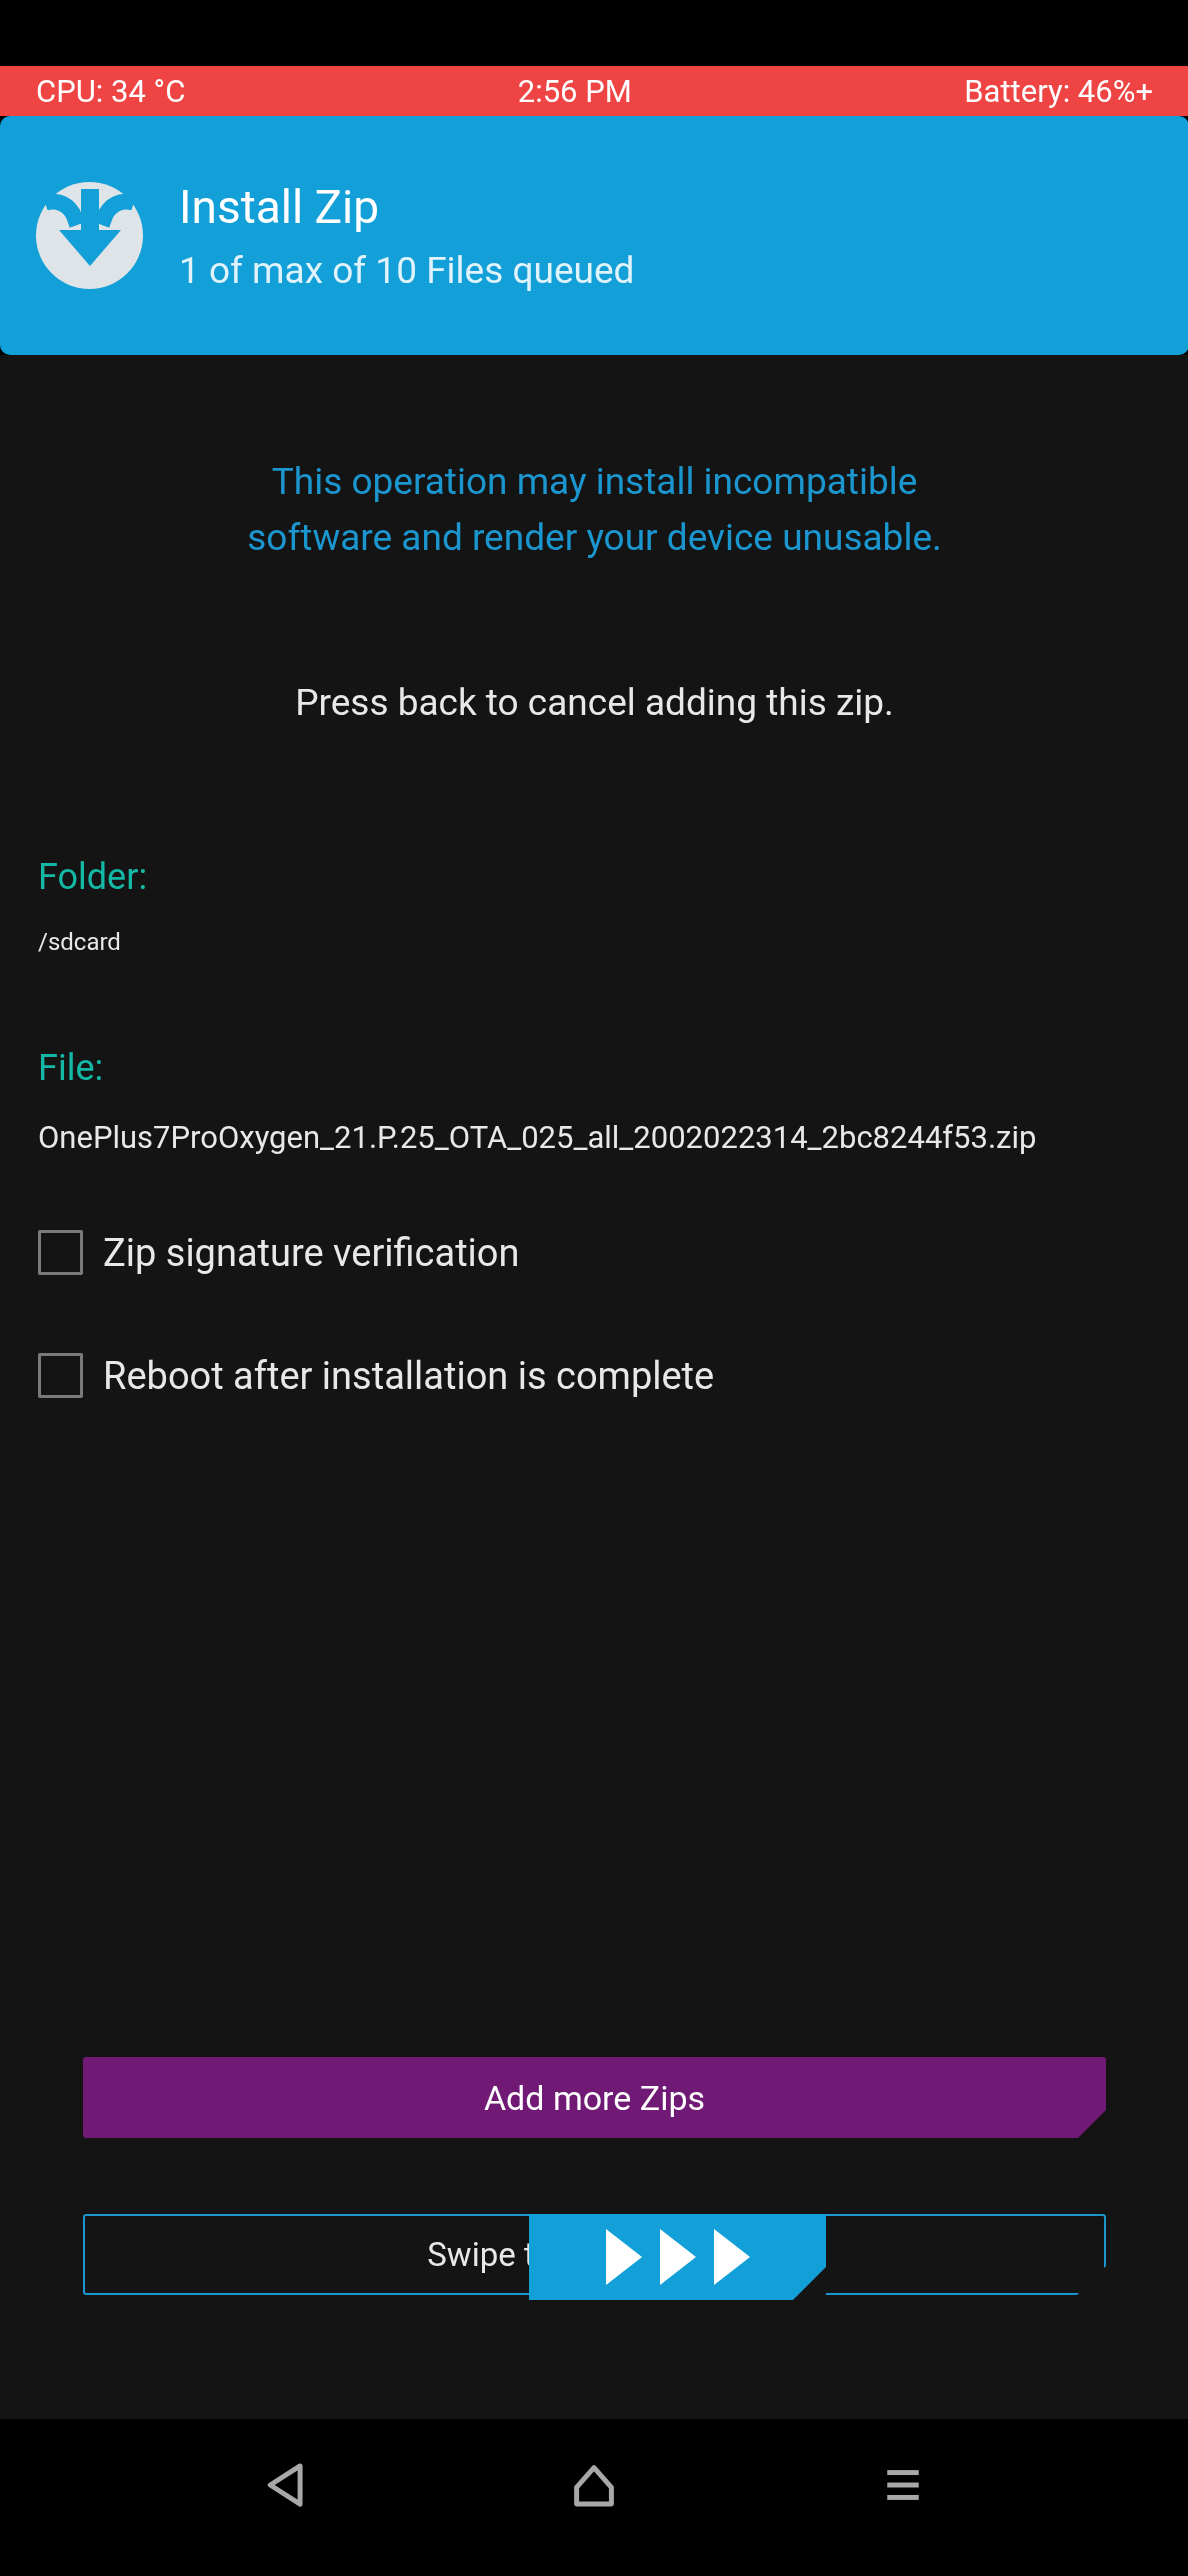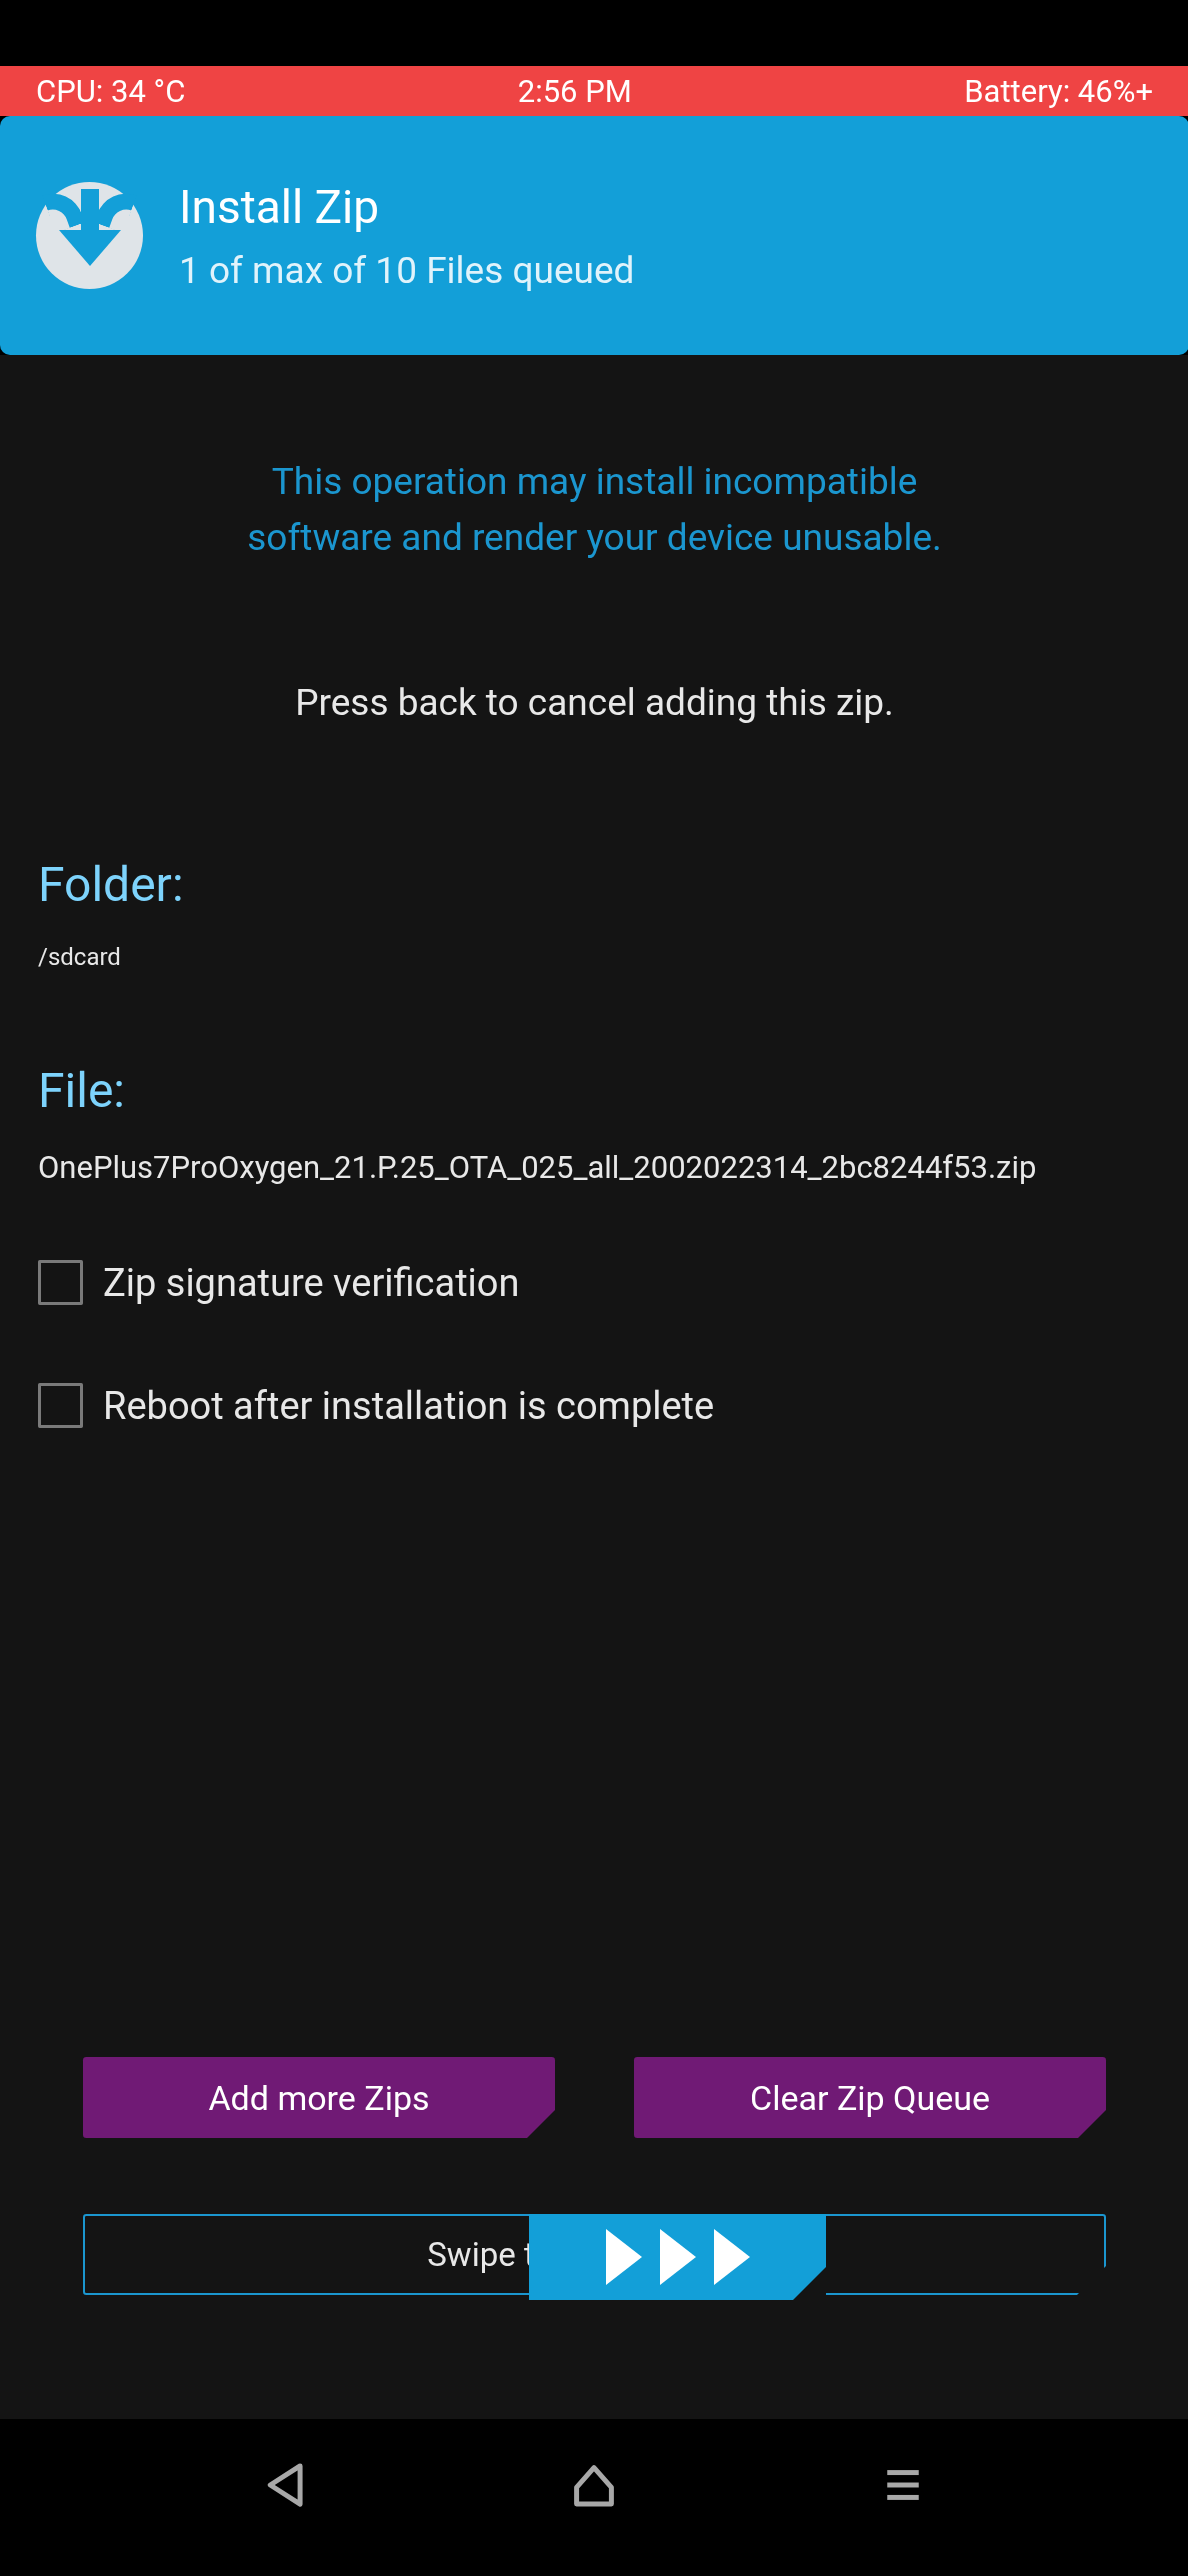--- a/index.html
+++ b/index.html
@@ -46,21 +46,21 @@
   .header-text .title { color: #fff; font-size: 46px; font-weight: 400; margin-bottom: 15px; }
   .header-text .subtitle { color: #e0f3fb; font-size: 37px; font-weight: 400; }
 
   
   .content { background: #141414; padding: 0 38px; height: 2064px; position: relative; }
   .warning { color: #1b96cf; font-size: 37px; text-align: center; line-height: 1.5; padding-top: 99px; }
   .warning-line { display: block; }
   .instruction { color: #e8e8e8; font-size: 37px; text-align: center; padding-top: 116px; }
 
   .kv-block { padding-top: 132px; }
-  .kv-label { color: #7dd3fc; font-size: 48px; margin-bottom: 30px; }
+  .kv-label { color: #14b8a6; font-size: 36px; margin-bottom: 30px; }
   .kv-value { color: #e8e8e8; font-size: 24px; word-break: break-all; margin-bottom: 91px; }
   .kv-value.filename { font-size: 31px; margin-bottom: 74px; }
 
   
   .check-row { display: flex; align-items: center; gap: 20px; margin-bottom: 78px; }
   .checkbox-box {
     width: 45px; height: 45px; border: 3.3px solid #7a7a7a; background: #141414;
     border-radius: 1.7px; flex: 0 0 auto;
   }
   .check-label { color: #e8e8e8; font-size: 38px; }
@@ -161,23 +161,20 @@
 
       <div class="check-row">
         <div class="checkbox-box"></div>
         <div class="check-label">Reboot after installation is complete</div>
       </div>
     </div>
 
     <div class="button-row">
       <div class="action-btn">
         <span>Add more Zips</span>
-      </div>
-      <div class="action-btn">
-        <span>Clear Zip Queue</span>
       </div>
     </div>
 
     <div class="swipe-track">
       <span class="swipe-label">Swipe to confirm Flash</span>
       <div class="swipe-handle">
         <div class="tri-right"></div>
         <div class="tri-right"></div>
         <div class="tri-right"></div>
       </div>

